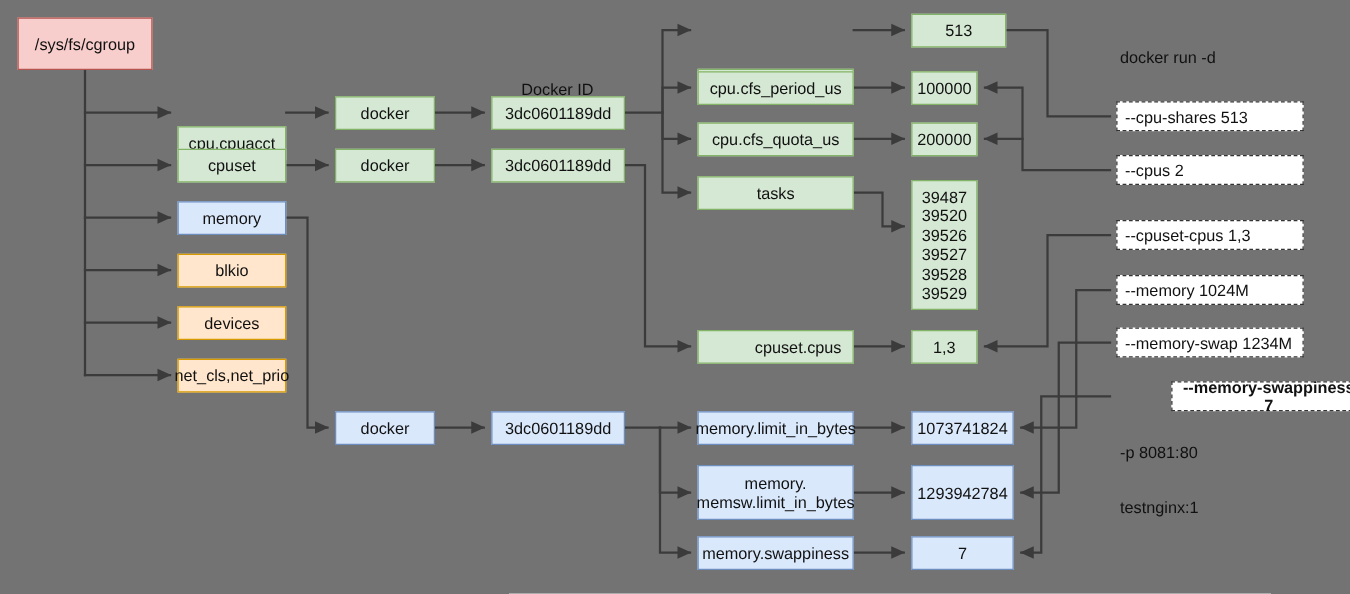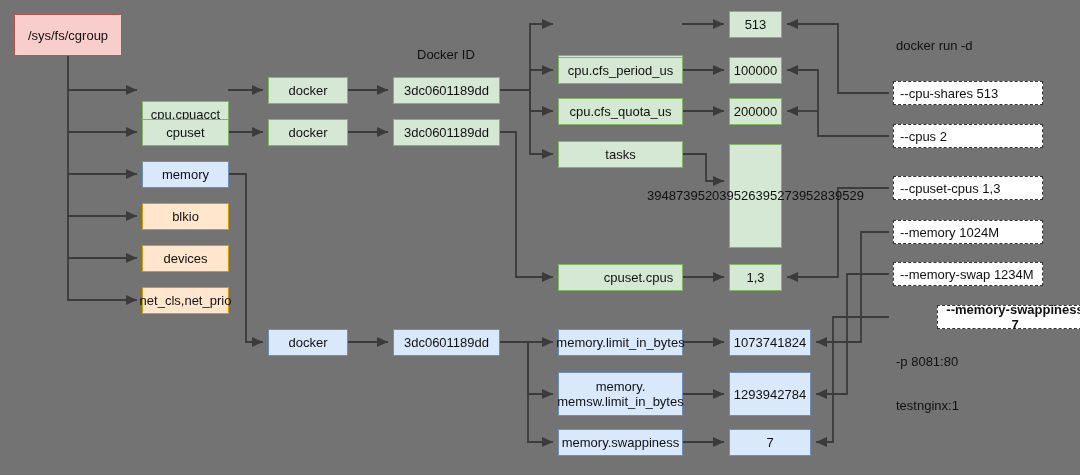--- a/index.html
+++ b/index.html
@@ -43,21 +43,21 @@
   .node.blue   { background: #dae8fc; border-color: #6c8ebf; }
   .node.red    { background: #f8cecc; border-color: #b85450; }
   .node.orange { background: #ffe6cc; border-color: #d79b00; }
   .node.dashed {
     background: #ffffff;
     border: 1px dashed #333333;
     justify-content: flex-start;
     padding-left: 6px;
   }
   .node.tasklist {
-    flex-direction: row;
+    flex-direction: column;
     justify-content: center;
     align-items: center;
     font-size: 13px;
     line-height: 15.5px;
   }
   .node.tasklist span { display: block; }
   .plain-label {
     position: absolute;
     font-size: 13px;
     line-height: 15px;
@@ -164,35 +164,35 @@
       <div class="node blue" style="left: 393px; top: 329px; width: 107px; height: 27px;">3dc0601189dd</div>
       <div class="node green" style="left: 558px; top: 11px; width: 125px; height: 27px; margin-top: 44px;">cpu.shares</div>
       <div class="node green" style="left: 558px; top: 57px; width: 125px; height: 27px;">cpu.cfs_period_us</div>
       <div class="node green" style="left: 558px; top: 98px; width: 125px; height: 27px;">cpu.cfs_quota_us</div>
       <div class="node green" style="left: 558px; top: 141px; width: 125px; height: 27px;">tasks</div>
       <div class="node green" style="left: 558px; top: 264px; width: 125px; height: 27px; padding-left: 36px;">cpuset.cpus</div>
       <div class="node blue" style="left: 558px; top: 329px; width: 125px; height: 27px;">memory.limit_in_bytes</div>
       <div class="node blue" style="left: 558px; top: 372px; width: 125px; height: 44px;">memory.
 memsw.limit_in_bytes</div>
       <div class="node blue" style="left: 558px; top: 429px; width: 125px; height: 27px;">memory.swappiness</div>
-      <div class="node green" style="left: 729px; top: 11px; width: 53px; height: 27px;">513</div>
+      <div class="node green" style="left: 729px; top: 11px; width: 76px; height: 27px;">513</div>
       <div class="node green" style="left: 729px; top: 57px; width: 53px; height: 27px;">100000</div>
       <div class="node green" style="left: 729px; top: 98px; width: 53px; height: 27px;">200000</div>
       <div class="node green" style="left: 729px; top: 264px; width: 53px; height: 27px;">1,3</div>
       <div class="node blue" style="left: 729px; top: 329px; width: 82px; height: 27px;">1073741824</div>
       <div class="node blue" style="left: 729px; top: 372px; width: 82px; height: 44px;">1293942784</div>
       <div class="node blue" style="left: 729px; top: 429px; width: 82px; height: 27px;">7</div>
       <div class="node dashed" style="left: 893px; top: 81px; width: 150px; height: 24px;">--cpu-shares 513</div>
       <div class="node dashed" style="left: 893px; top: 124px; width: 150px; height: 24px;">--cpus 2</div>
       <div class="node dashed" style="left: 893px; top: 176px; width: 150px; height: 24px;">--cpuset-cpus 1,3</div>
       <div class="node dashed" style="left: 893px; top: 220px; width: 150px; height: 24px;">--memory 1024M</div>
       <div class="node dashed" style="left: 893px; top: 262px; width: 150px; height: 24px;">--memory-swap 1234M</div>
       <div class="node dashed" style="left: 937px; top: 305px; width: 150px; height: 24px; font-weight: bold;">--memory-swappiness 7</div>
       <div class="node tasklist green" style="left: 729px; top: 144px; width: 53px; height: 104px;"><span>39487</span><span>39520</span><span>39526</span><span>39527</span><span>39528</span><span>39529</span></div>
     </div>
   <div id="label-layer">
-      <div class="plain-label" style="left: 417px; top: 47px;">Docker ID</div>
+      <div class="plain-label" style="left: 417px; top: 64px;">Docker ID</div>
       <div class="plain-label" style="left: 896px; top: 38px;">docker run -d</div>
       <div class="plain-label" style="left: 896px; top: 354px;">-p 8081:80</div>
       <div class="plain-label" style="left: 896px; top: 398px;">testnginx:1</div>
     </div>
 
 </div>
 
 </body></html>

